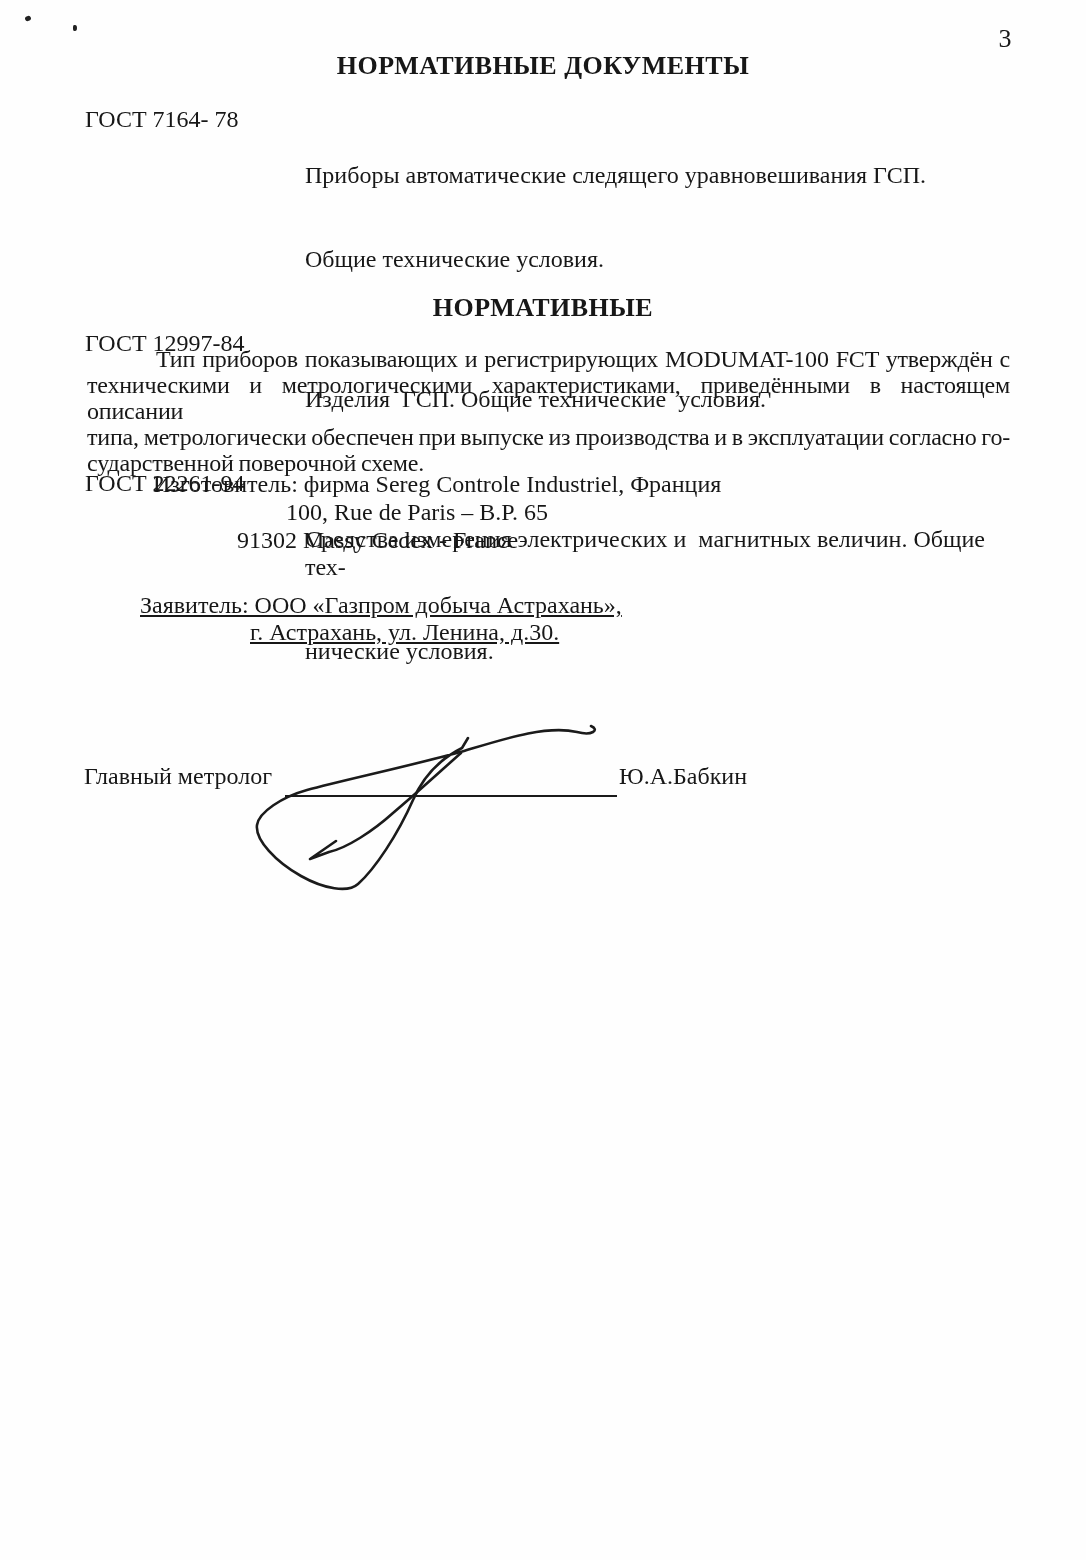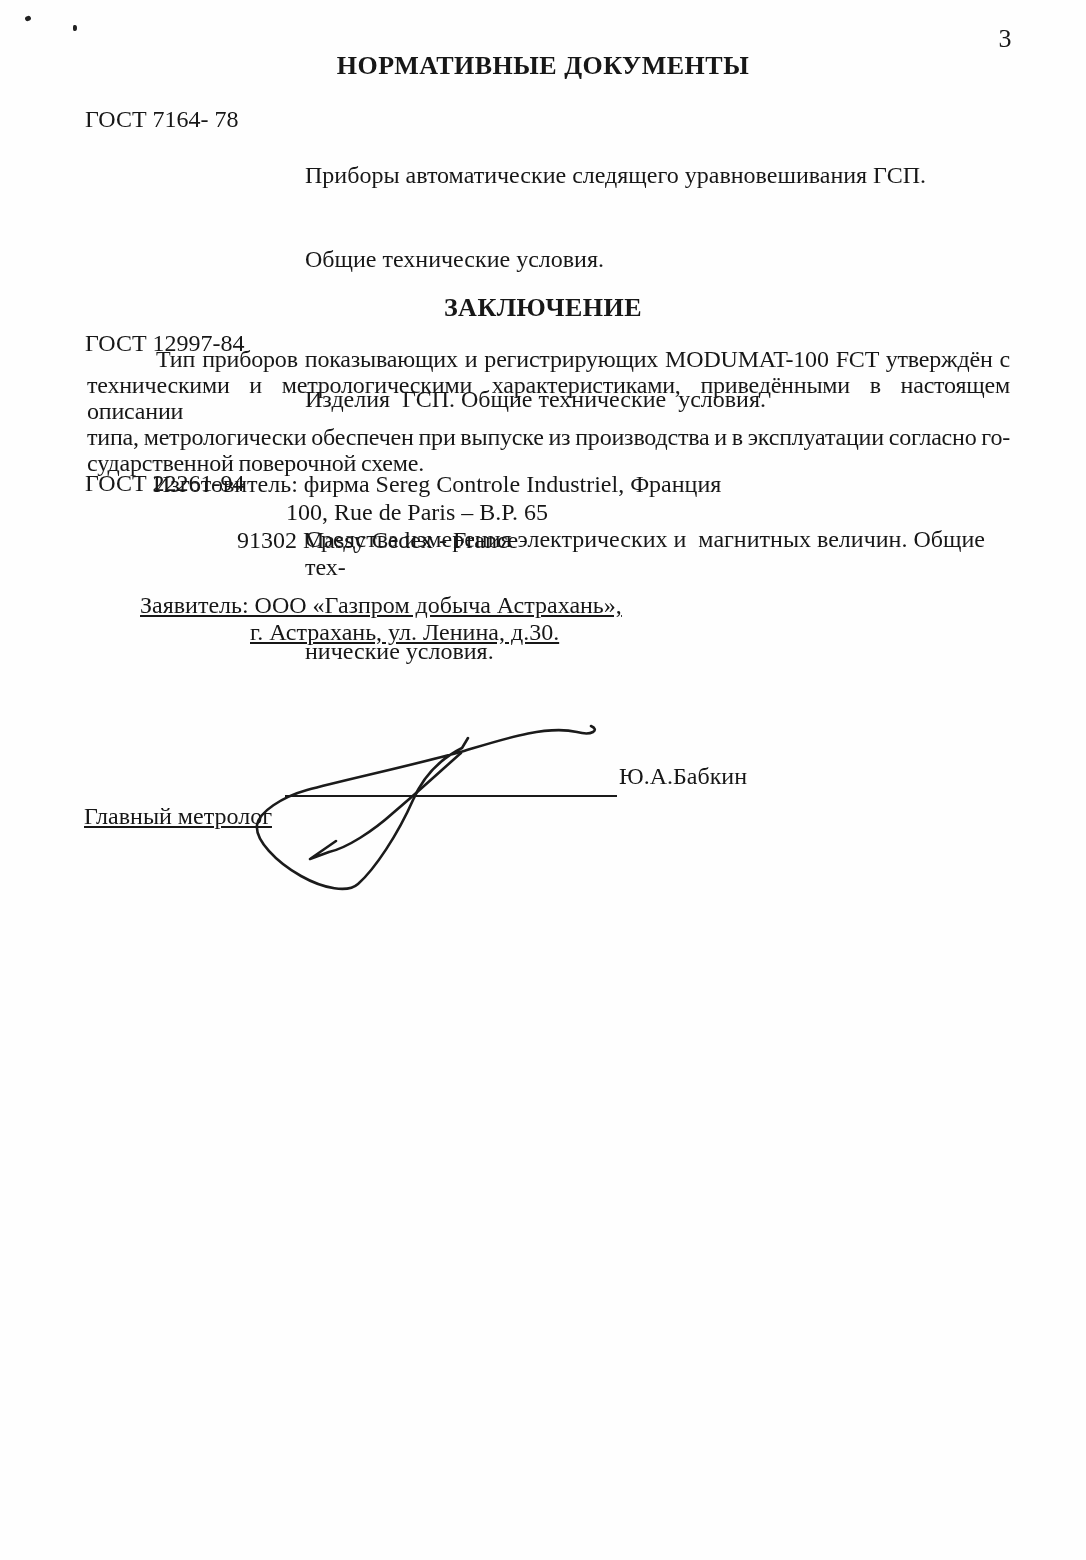--- a/index.html
+++ b/index.html
@@ -39,21 +39,21 @@
   .p-line.first { text-indent:69px; }
   .p-line.last { text-align:right; text-align-last:left; }
 
   .manufacturer { top:470px; left:153px; line-height:28px; }
   .manufacturer .indent2 { margin-left:133px; }
   .manufacturer .indent3 { margin-left:84px; }
 
   .applicant { top:592px; left:140px; line-height:27px;text-decoration:underline; }
   .applicant .indent2 { margin-left:110px; }
 
-  .sig-role { top:803px; left:84px;text-decoration:underline; }
+  .sig-role { top:763px; left:84px; }
   .sig-name { top:763px; left:619px; }
   .sig-line { top:795px; left:285px; width:332px; height:2px; background:#1a1a1a; }
   .sig-svg  { top:700px; left:240px; }
 </style>
 </head>
 <body>
 
 <div class="page">
 
   <span class="speck speck1"></span>
@@ -79,21 +79,21 @@
     </div>
     <div class="gost-row">
       <div class="gost-code">ГОСТ 22261-94</div>
       <div class="gost-desc">
         <div>Средства измерения электрических и  магнитных величин. Общие тех-</div>
         <div>нические условия.</div>
       </div>
     </div>
   </div>
 
-  <div class="abs doc-title title-conclusion">ЗАКЛЮЧЕНИЕ</div>
+  <div class="abs doc-title title-conclusion">НОРМАТИВНЫЕ</div>
 
   <div class="abs conclusion-par">
     <div class="p-line first">Тип приборов показывающих и регистрирующих MODUMAT-100 FCT утверждён с</div>
     <div class="p-line">техническими и метрологическими характеристиками, приведёнными в настоящем описании</div>
     <div class="p-line">типа, метрологически обеспечен при выпуске из производства и в эксплуатации согласно го-</div>
     <div class="p-line last">сударственной поверочной схеме.</div>
   </div>
 
   <div class="abs manufacturer">
     <div>Изготовитель: фирма Sereg Controle Industriel, Франция</div>

